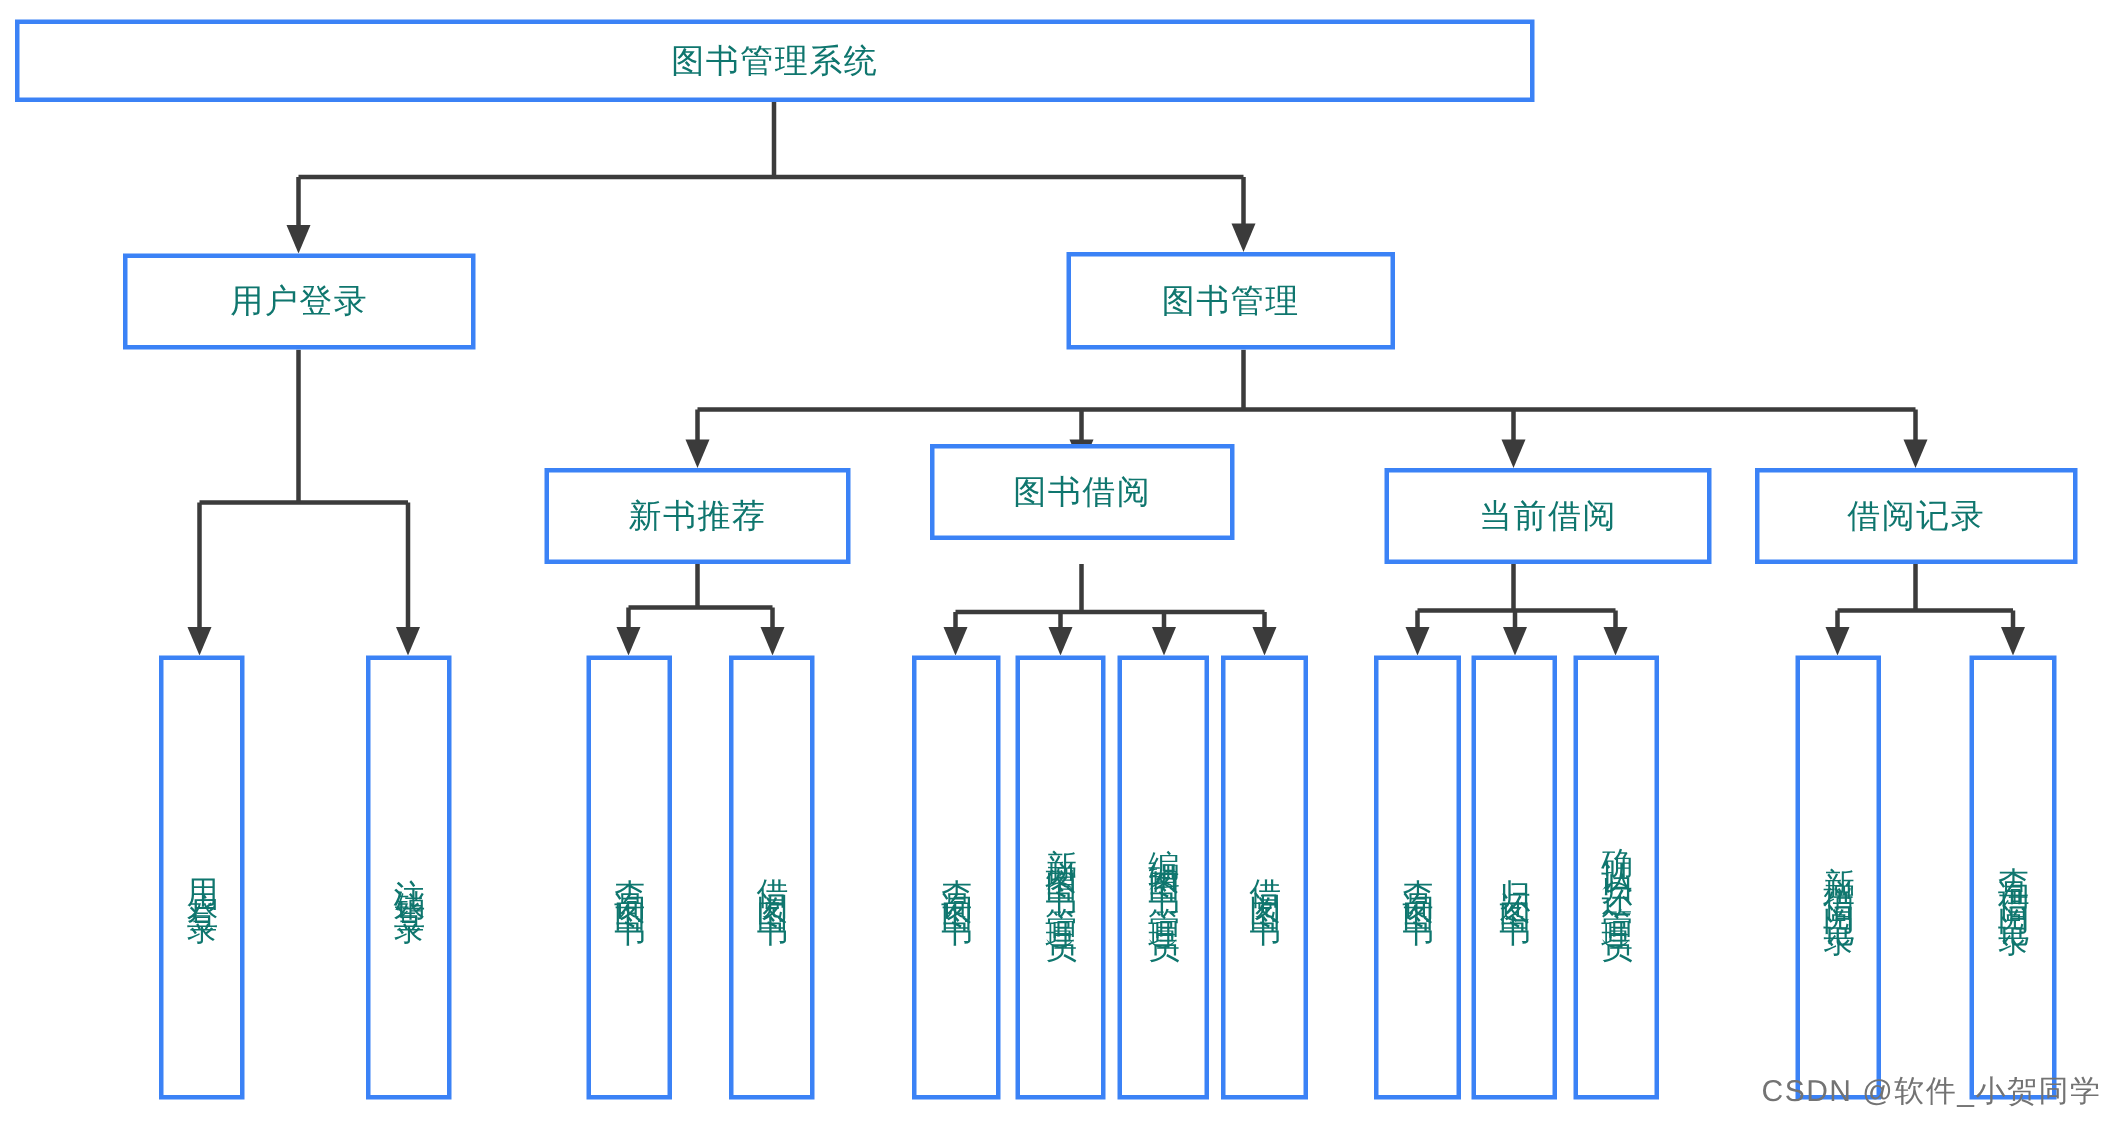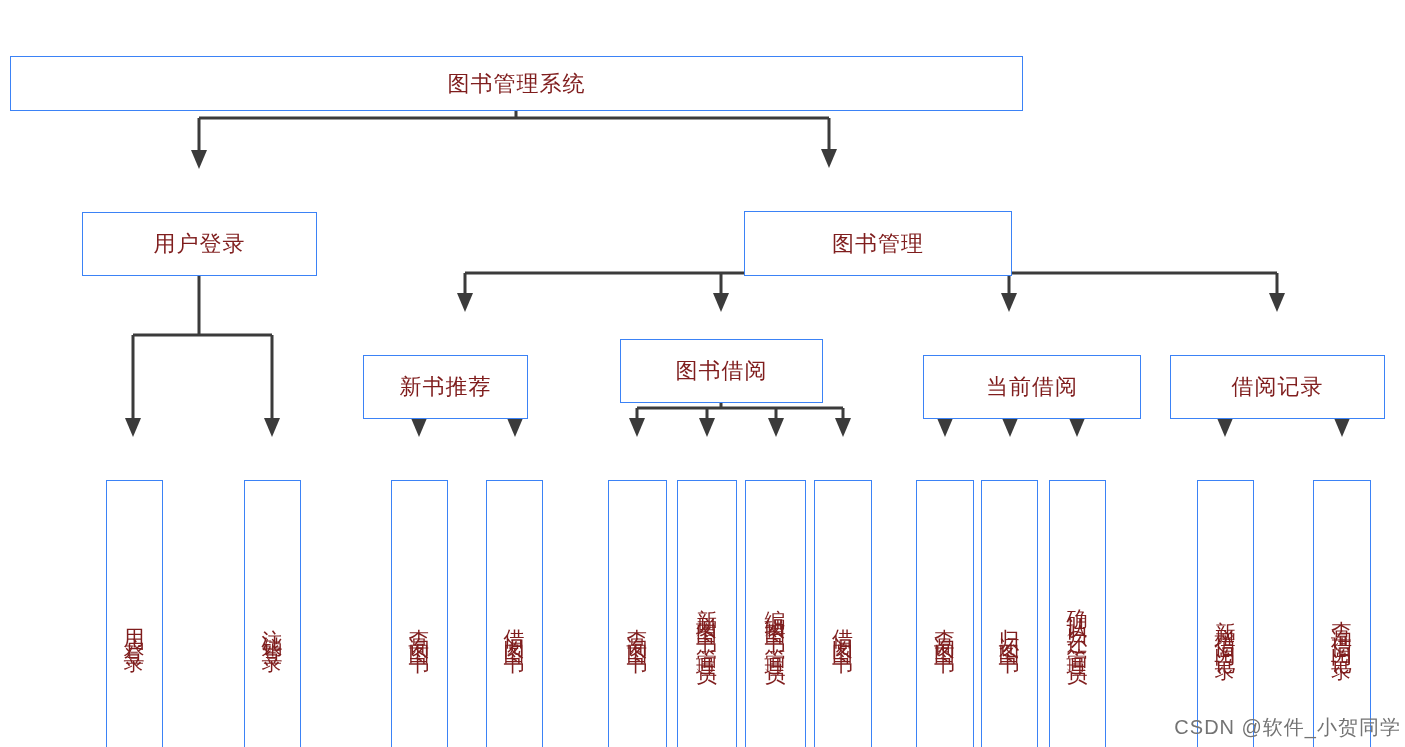--- a/index.html
+++ b/index.html
@@ -8,26 +8,25 @@
     width:1405px;height:747px;
     background:#ffffff;
     font-family:"Liberation Sans",sans-serif;
     overflow:hidden;
   }
   .connectors{position:absolute;left:0;top:0;pointer-events:none;}
   .box{
     position:absolute;
     box-sizing:border-box;
     background:#ffffff;
-    border:1px solid #3b82f6;
+    border:3px solid #3b82f6;
     display:flex;
     align-items:center;
     justify-content:center;
-    color:#7f1d1d;
-    margin-top:43px;
+    color:#0f766e;
   }
   .hbox{font-size:22px;letter-spacing:1px;white-space:nowrap;}
   .vbox{
     font-size:21px;
     writing-mode:vertical-rl;
     text-orientation:mixed;
     letter-spacing:8px;
     line-height:1;
   }
   .watermark{
@@ -80,23 +79,23 @@
       <polygon points="1002,418 1018,418 1010,437"></polygon>
       <polygon points="1069,418 1085,418 1077,437"></polygon>
       <polygon points="1217,418 1233,418 1225,437"></polygon>
       <polygon points="1334,418 1350,418 1342,437"></polygon>
     </g>
   </svg>
 
   <div class="box hbox" style="left:10px;top:13px;width:1013px;height:55px">图书管理系统</div>
 
   <div class="box hbox" style="left:82px;top:169px;width:235px;height:64px">用户登录</div>
-  <div class="box hbox" style="left:744px;top:168px;width:268px;height:65px">图书管理</div>
+  <div class="box hbox" style="left:711px;top:168px;width:219px;height:65px">图书管理</div>
 
-  <div class="box hbox" style="left:363px;top:312px;width:165px;height:64px">新书推荐</div>
+  <div class="box hbox" style="left:363px;top:312px;width:204px;height:64px">新书推荐</div>
   <div class="box hbox" style="left:620px;top:296px;width:203px;height:64px">图书借阅</div>
   <div class="box hbox" style="left:923px;top:312px;width:218px;height:64px">当前借阅</div>
   <div class="box hbox" style="left:1170px;top:312px;width:215px;height:64px">借阅记录</div>
 
   <div class="box vbox" style="left:106px;top:437px;width:57px;height:296px">用户登录</div>
   <div class="box vbox" style="left:244px;top:437px;width:57px;height:296px">注销登录</div>
 
   <div class="box vbox" style="left:391px;top:437px;width:57px;height:296px">查询图书</div>
   <div class="box vbox" style="left:486px;top:437px;width:57px;height:296px">借阅图书</div>
 

